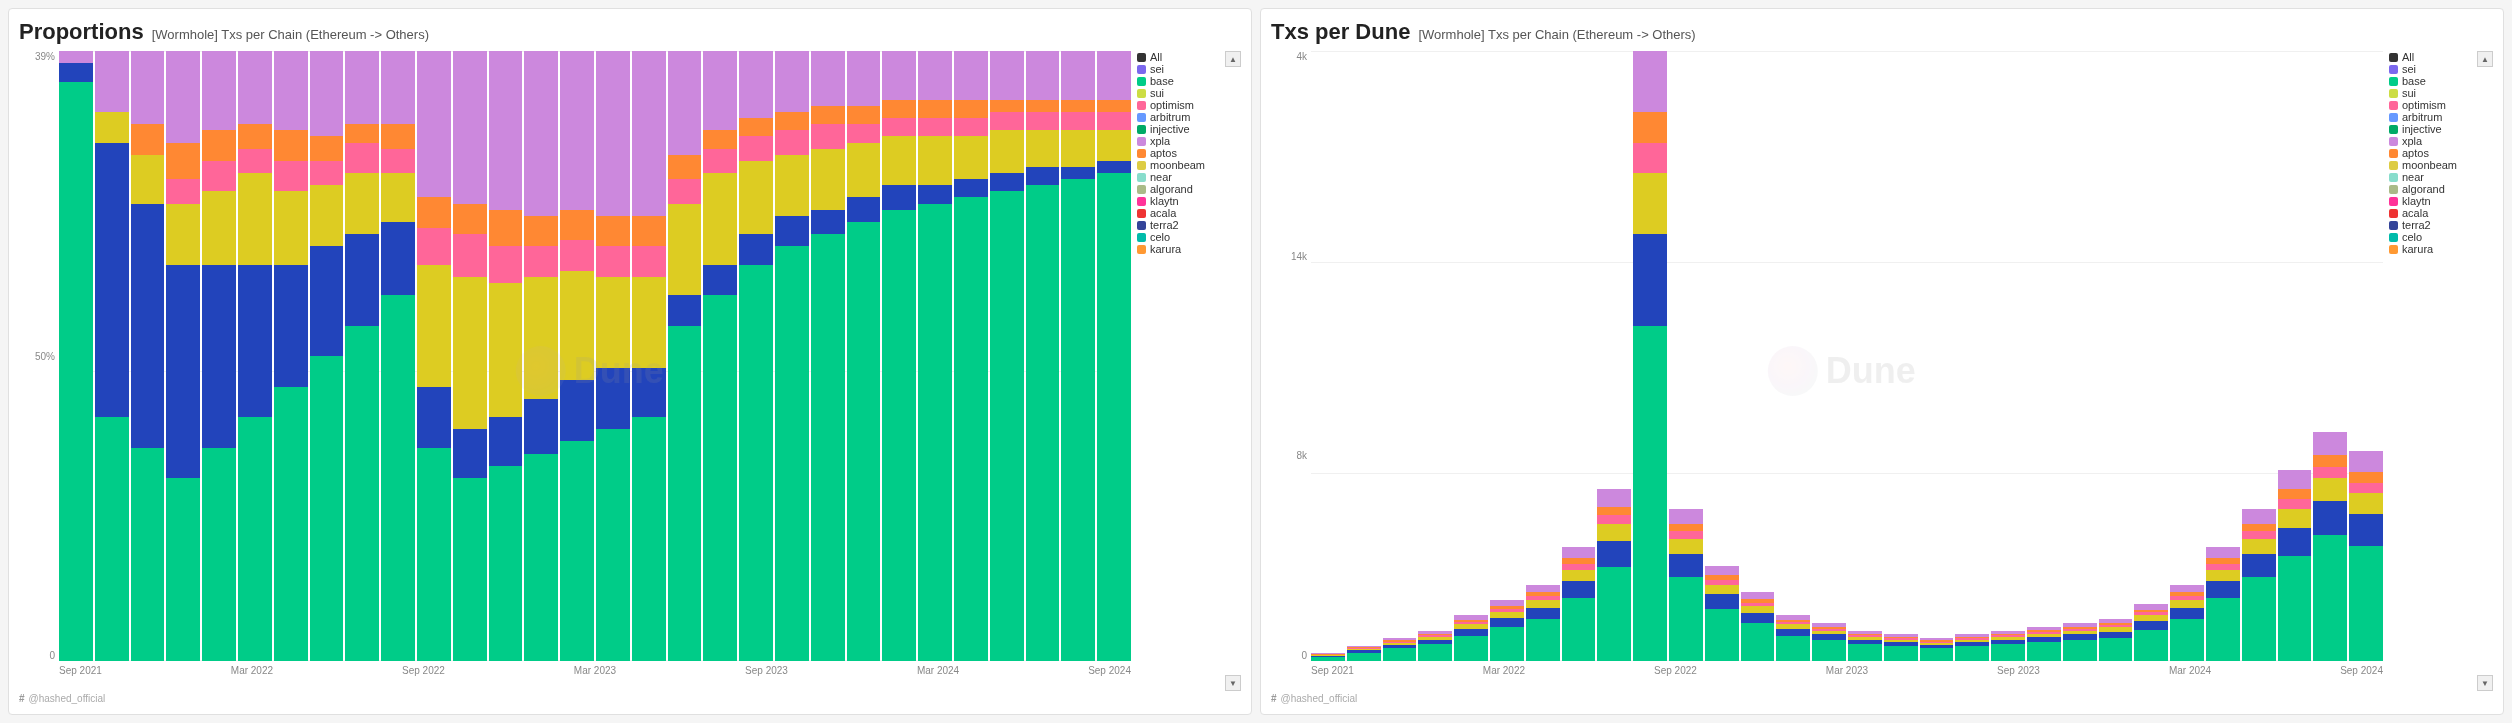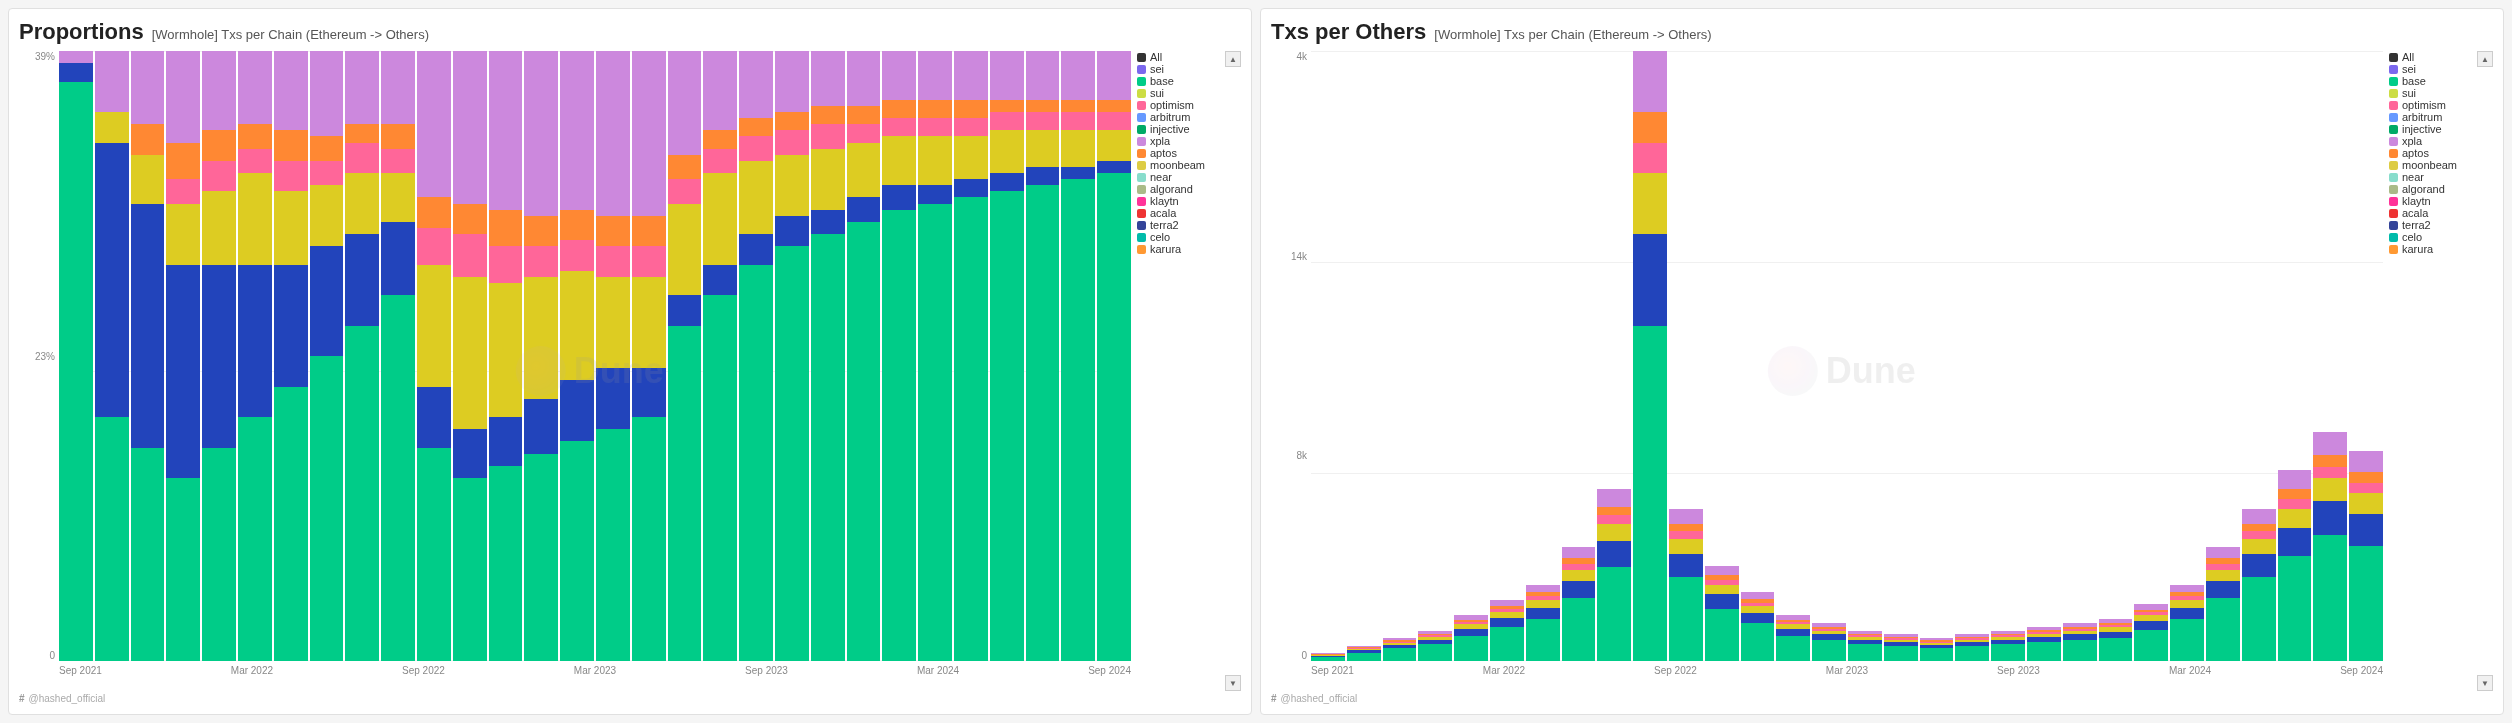--- a/index.html
+++ b/index.html
@@ -191,21 +191,21 @@
   </div>
   <div class="chart-body">
     <div class="chart-area">
 
       <div class="grid-line" style="top: 0%;"></div>
       <div class="grid-line" style="top: 50%;"></div>
       <div class="grid-line" style="bottom: 30px;"></div>
 
       <div class="y-axis">
         <span class="y-label">39%</span>
-        <span class="y-label">23%</span>
+        <span class="y-label">50%</span>
         <span class="y-label">0</span>
       </div>
 
       <div class="bars-container" id="prop-bars">
           <div class="bar-stack">
             <div class="bar-segment" style="height: 95%; background: rgb(0, 204, 136);"></div>
             <div class="bar-segment" style="height: 3%; background: rgb(34, 68, 187);"></div>
             <div class="bar-segment" style="height: 2%; background: rgb(204, 136, 221);"></div>
           </div>
           <div class="bar-stack">
@@ -531,21 +531,21 @@
     </div>
   </div>
   <div class="footer">
     <span class="hash-icon">#</span>
     <span>@hashed_official</span>
   </div>
 </div>
 
 <div class="chart-panel">
   <div class="chart-header">
-    <span class="chart-title-main">Txs per Others</span>
+    <span class="chart-title-main">Txs per Dune</span>
     <span class="chart-title-sub">[Wormhole] Txs per Chain (Ethereum -&gt; Others)</span>
   </div>
   <div class="chart-body">
     <div class="chart-area">
 
       <div class="grid-line" style="top: 0%;"></div>
       <div class="grid-line" style="top: 33%;"></div>
       <div class="grid-line" style="top: 66%;"></div>
       <div class="grid-line" style="bottom: 30px;"></div>
 

